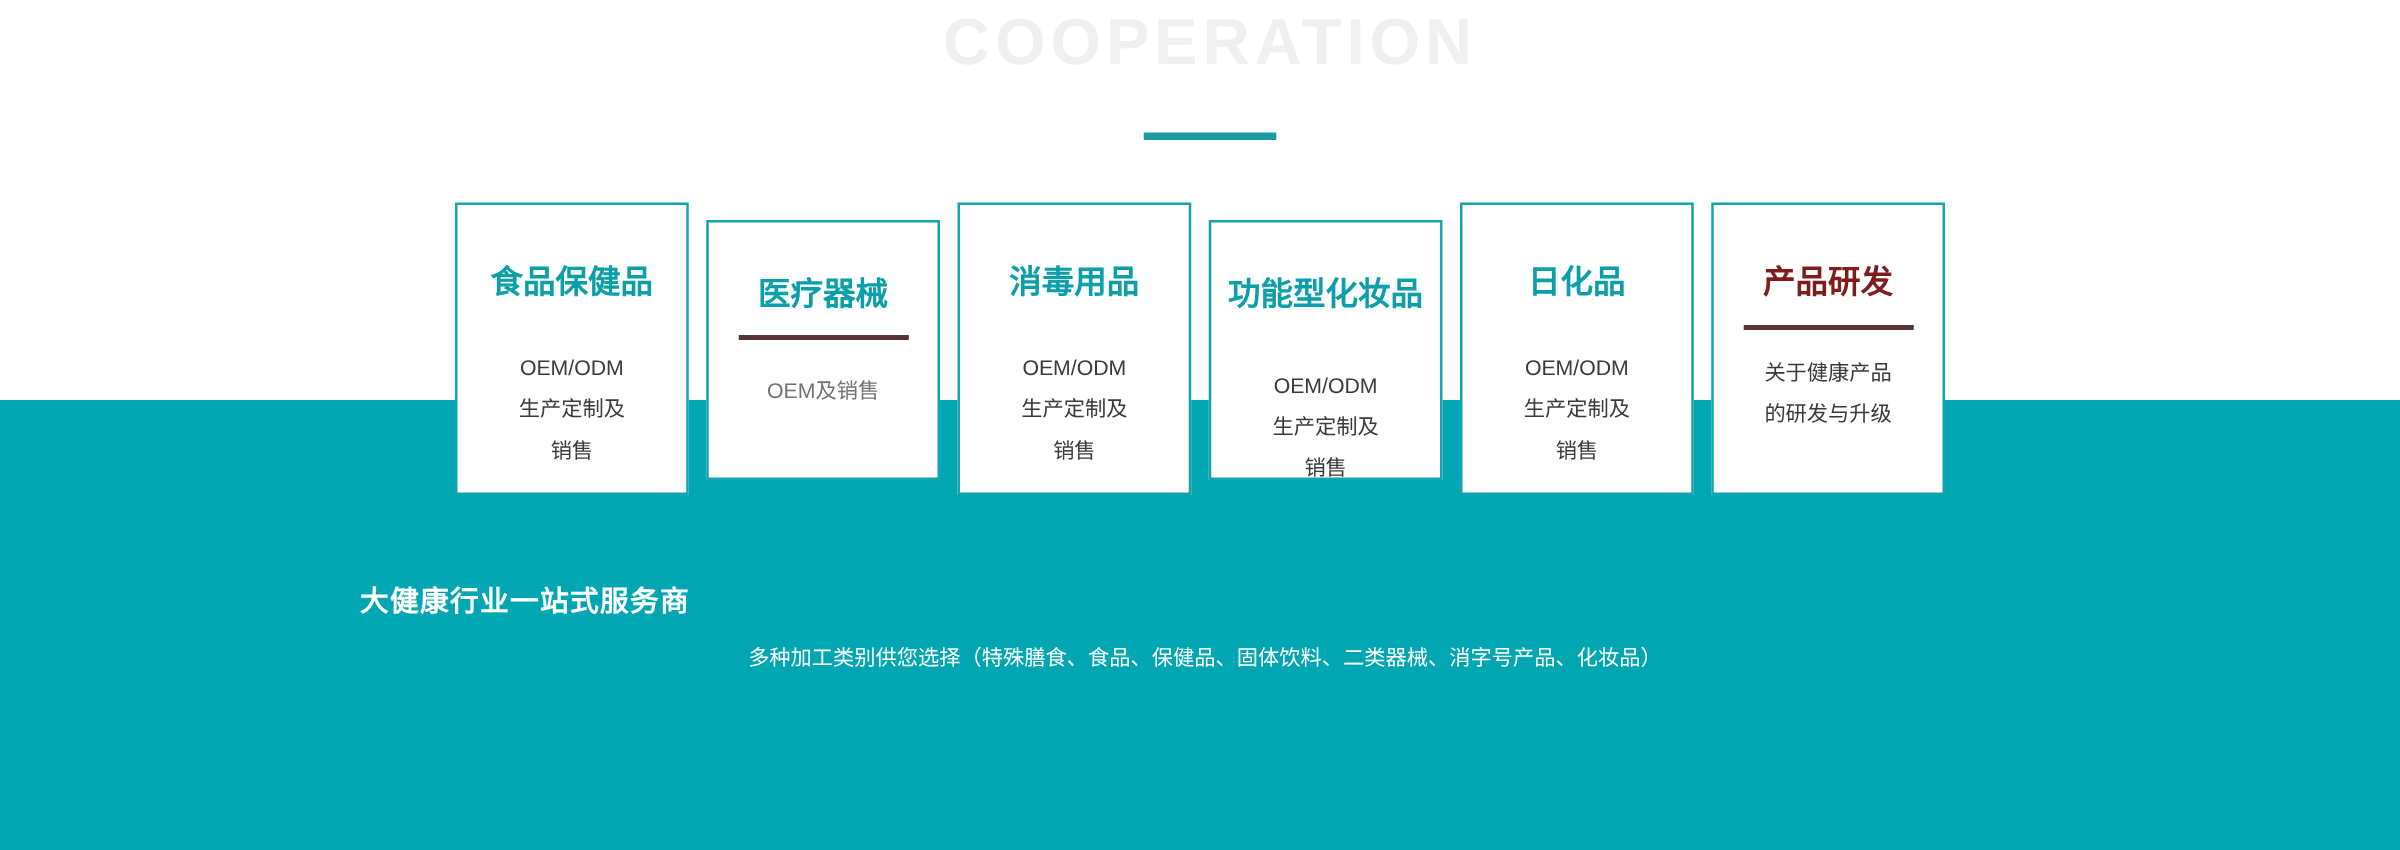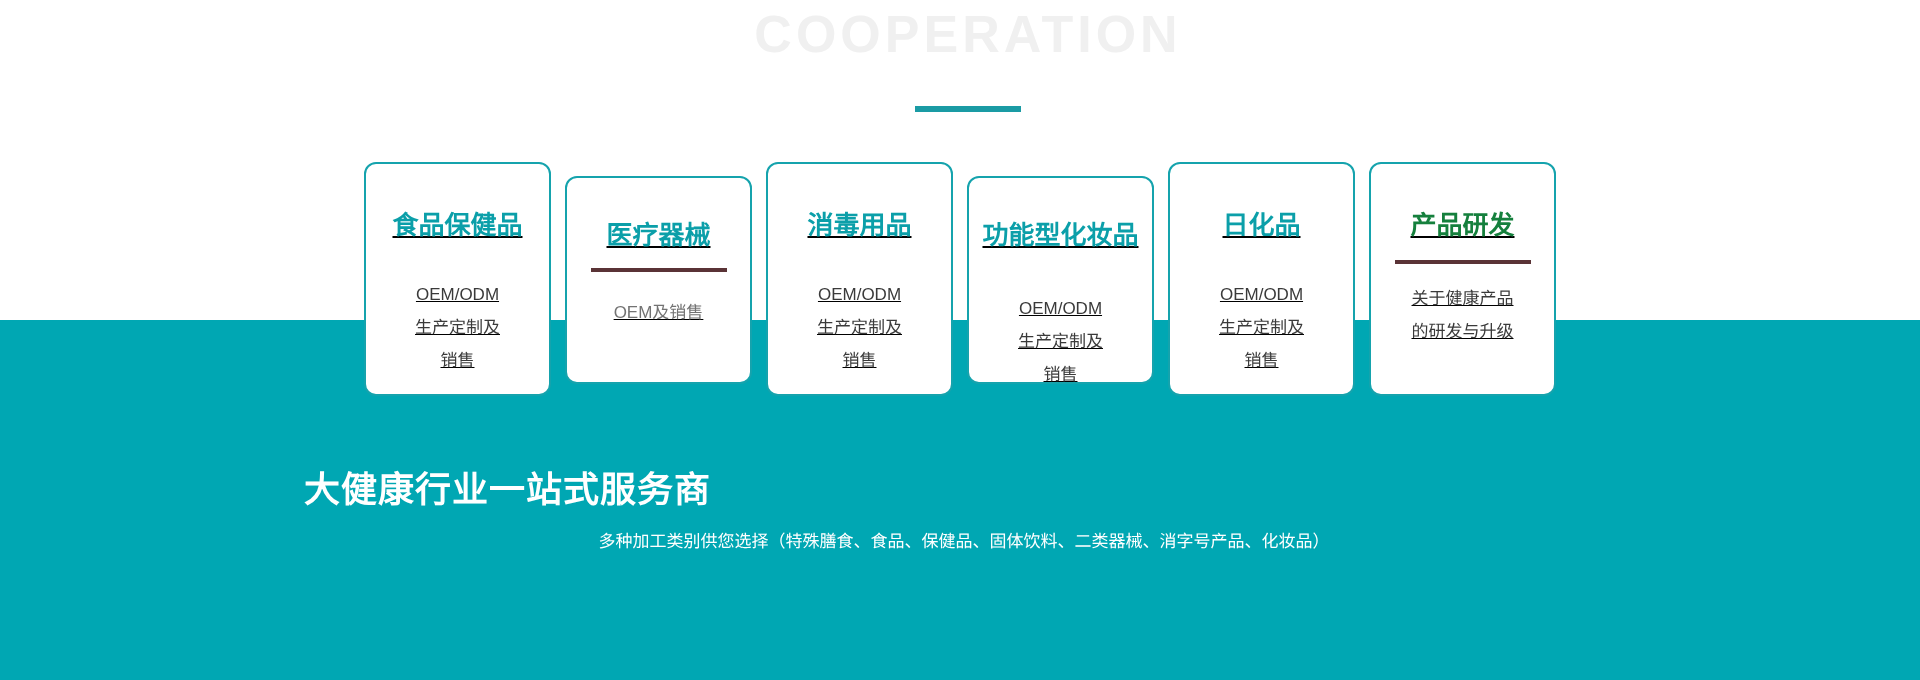--- a/index.html
+++ b/index.html
@@ -51,25 +51,24 @@
     display:flex;justify-content:center;align-items:flex-start;
     gap:14px;
     padding-left:340px;padding-right:340px;
     box-sizing:border-box;
   }
   .card{
     position:relative;
     width:187px;
     background:#ffffff;
     border:2px solid #15a3ad;
-    border-radius:12px;
+    border-radius:0;
     box-sizing:border-box;
     display:flex;flex-direction:column;align-items:center;
     padding:0 8px 18px 8px;
-    text-decoration:underline;
   }
   .card.tall{margin-top:162px;height:234px;}
   .card.short{margin-top:176px;height:208px;}
 
   .card-title{
     font-size:26px;font-weight:bold;color:#0b9fa9;
     letter-spacing:0px;white-space:nowrap;
     line-height:1;
     margin-top:48px;
   }
@@ -89,23 +88,23 @@
 
   
   .bottom{
     position:absolute;z-index:8;
     left:0;right:0;top:468px;
     color:#ffffff;
     padding-left:280px;padding-right:280px;
     box-sizing:border-box;
   }
   .bottom-title{
-    font-size:36px;font-weight:bold;letter-spacing:1px;
+    font-size:23px;font-weight:bold;letter-spacing:1px;
     line-height:1.2;
-    margin:0 0 14px 24px;
+    margin:0 0 14px 8px;
   }
   .bottom-lines{
     font-size:17px;line-height:1.95;
     text-align:center;
     margin:0;
     padding:0 0 0 8px;
   }
   .bottom-lines p{margin:0;}
 </style>
 </head>
@@ -146,21 +145,21 @@
       <div class="card-desc" style="color: rgb(58, 58, 58);">OEM/ODM<br>生产定制及<br>销售</div>
     </div>
 
     <div class="card tall" style="border-color: rgb(21, 163, 173);">
       <div class="card-title" style="color: rgb(11, 159, 169);">日化品</div>
       <div class="card-rule" style="background: rgb(90, 51, 54);"></div>
       <div class="card-desc" style="color: rgb(58, 58, 58);">OEM/ODM<br>生产定制及<br>销售</div>
     </div>
 
     <div class="card tall" style="border-color: rgb(21, 163, 173);">
-      <div class="card-title" style="color: #15803d;">产品研发</div>
+      <div class="card-title" style="color: #7f1d1d;">产品研发</div>
       <div class="card-rule" style="background: rgb(90, 51, 54);"></div>
       <div class="card-desc" style="color: rgb(58, 58, 58);">关于健康产品<br>的研发与升级</div>
     </div>
 
   </div>
 
   <div class="bottom" style="color: rgb(255, 255, 255);">
     <div class="bottom-title">大健康行业一站式服务商</div>
     <div class="bottom-lines">
       <p>多种加工类别供您选择（特殊膳食、食品、保健品、固体饮料、二类器械、消字号产品、化妆品）</p>

